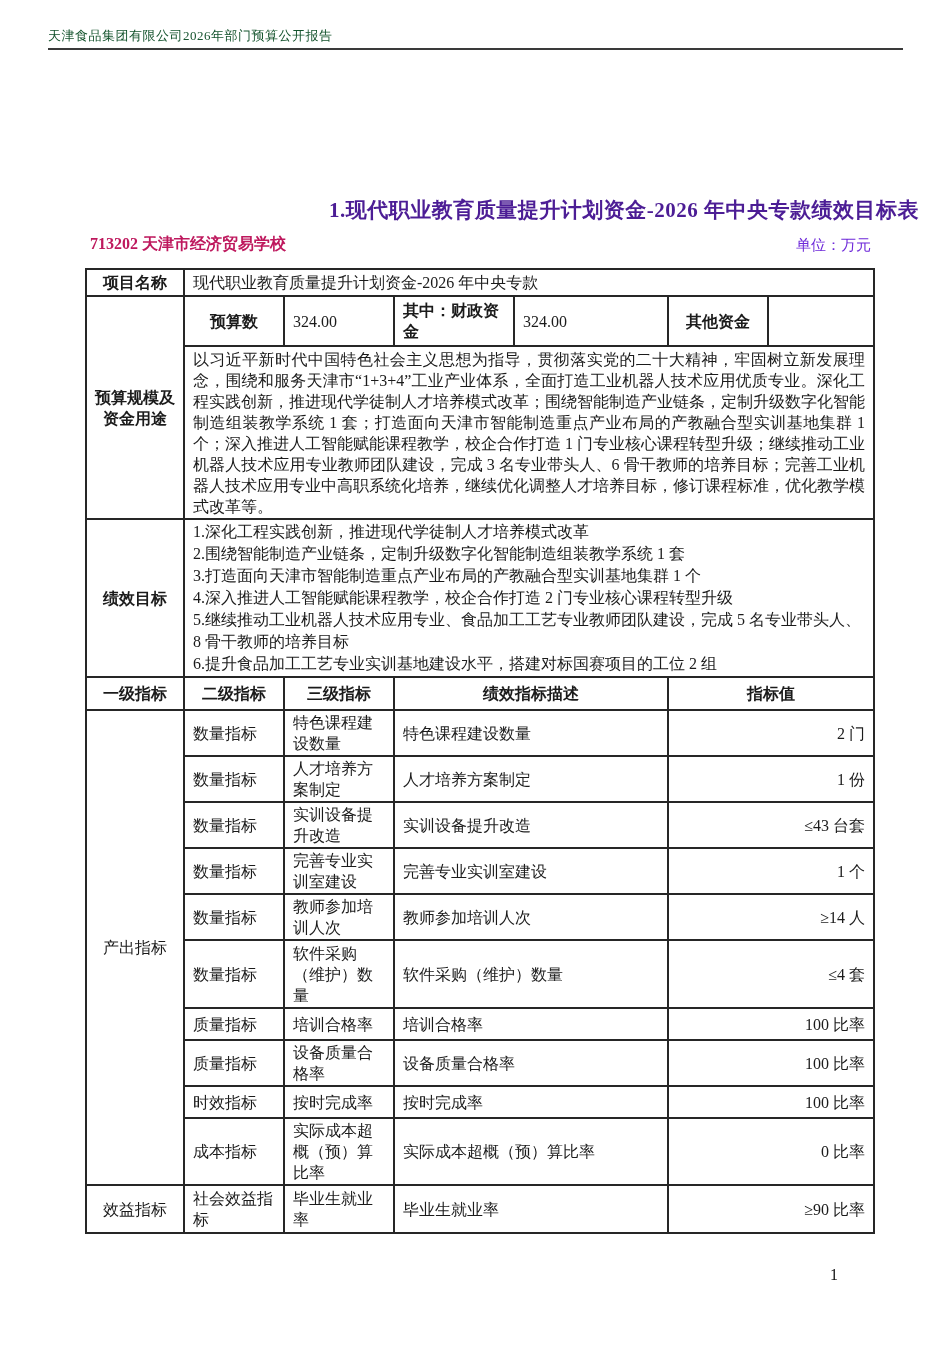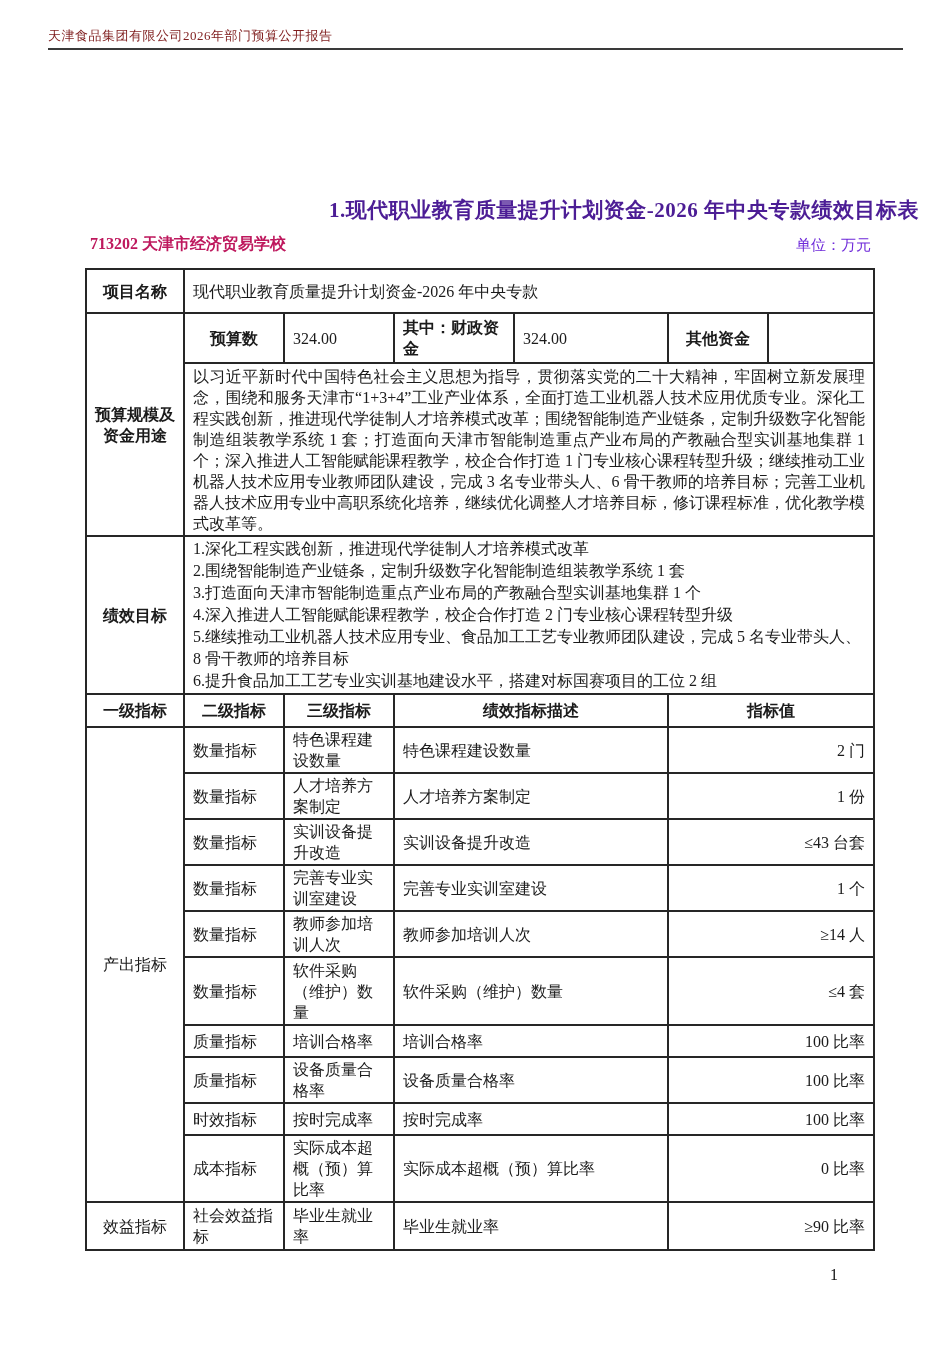--- a/index.html
+++ b/index.html
@@ -7,21 +7,21 @@
     position:relative;
     width:951px;height:1347px;
     background:#ffffff;
     font-family:"Liberation Serif","DejaVu Serif",serif;
     color:#1a1a1a;
     overflow:hidden;
   }
   
   .doc-header{
     position:absolute;left:48px;top:27px;width:855px;
-    font-size:13px;letter-spacing:.5px;color:#7f1d1d;
+    font-size:13px;letter-spacing:.5px;color:#14532d;
   }
   .doc-header-rule{
     position:absolute;left:48px;top:48px;width:855px;height:2px;
     background:#3a3a3a;
   }
   
   .doc-title{
     position:absolute;left:64px;top:196px;width:855px;
     text-align:right;font-size:21px;font-weight:bold;color:#4c1d95;
     letter-spacing:.5px;
@@ -89,21 +89,21 @@
       <col style="width:98px">
         <col style="width:100px">
         <col style="width:110px">
       <col style="width:120px">
         <col style="width:154px">
         <col style="width:100px">
         <col style="width:106px">
     </colgroup>
 
     <tbody>
-        <tr style="height:44px">
+        <tr style="height:27px">
       <td class="hd">项目名称</td>
       <td colspan="6" class="num">现代职业教育质量提升计划资金-2026 年中央专款</td>
     </tr>
 
     <tr style="height:50px">
       <td rowspan="2" class="hd">预算规模及资金用途</td>
       <td class="hd">预算数</td>
       <td class="num">324.00</td>
       <td class="hd-wide-pad">其中：财政资金</td>
       <td class="num">324.00</td>

